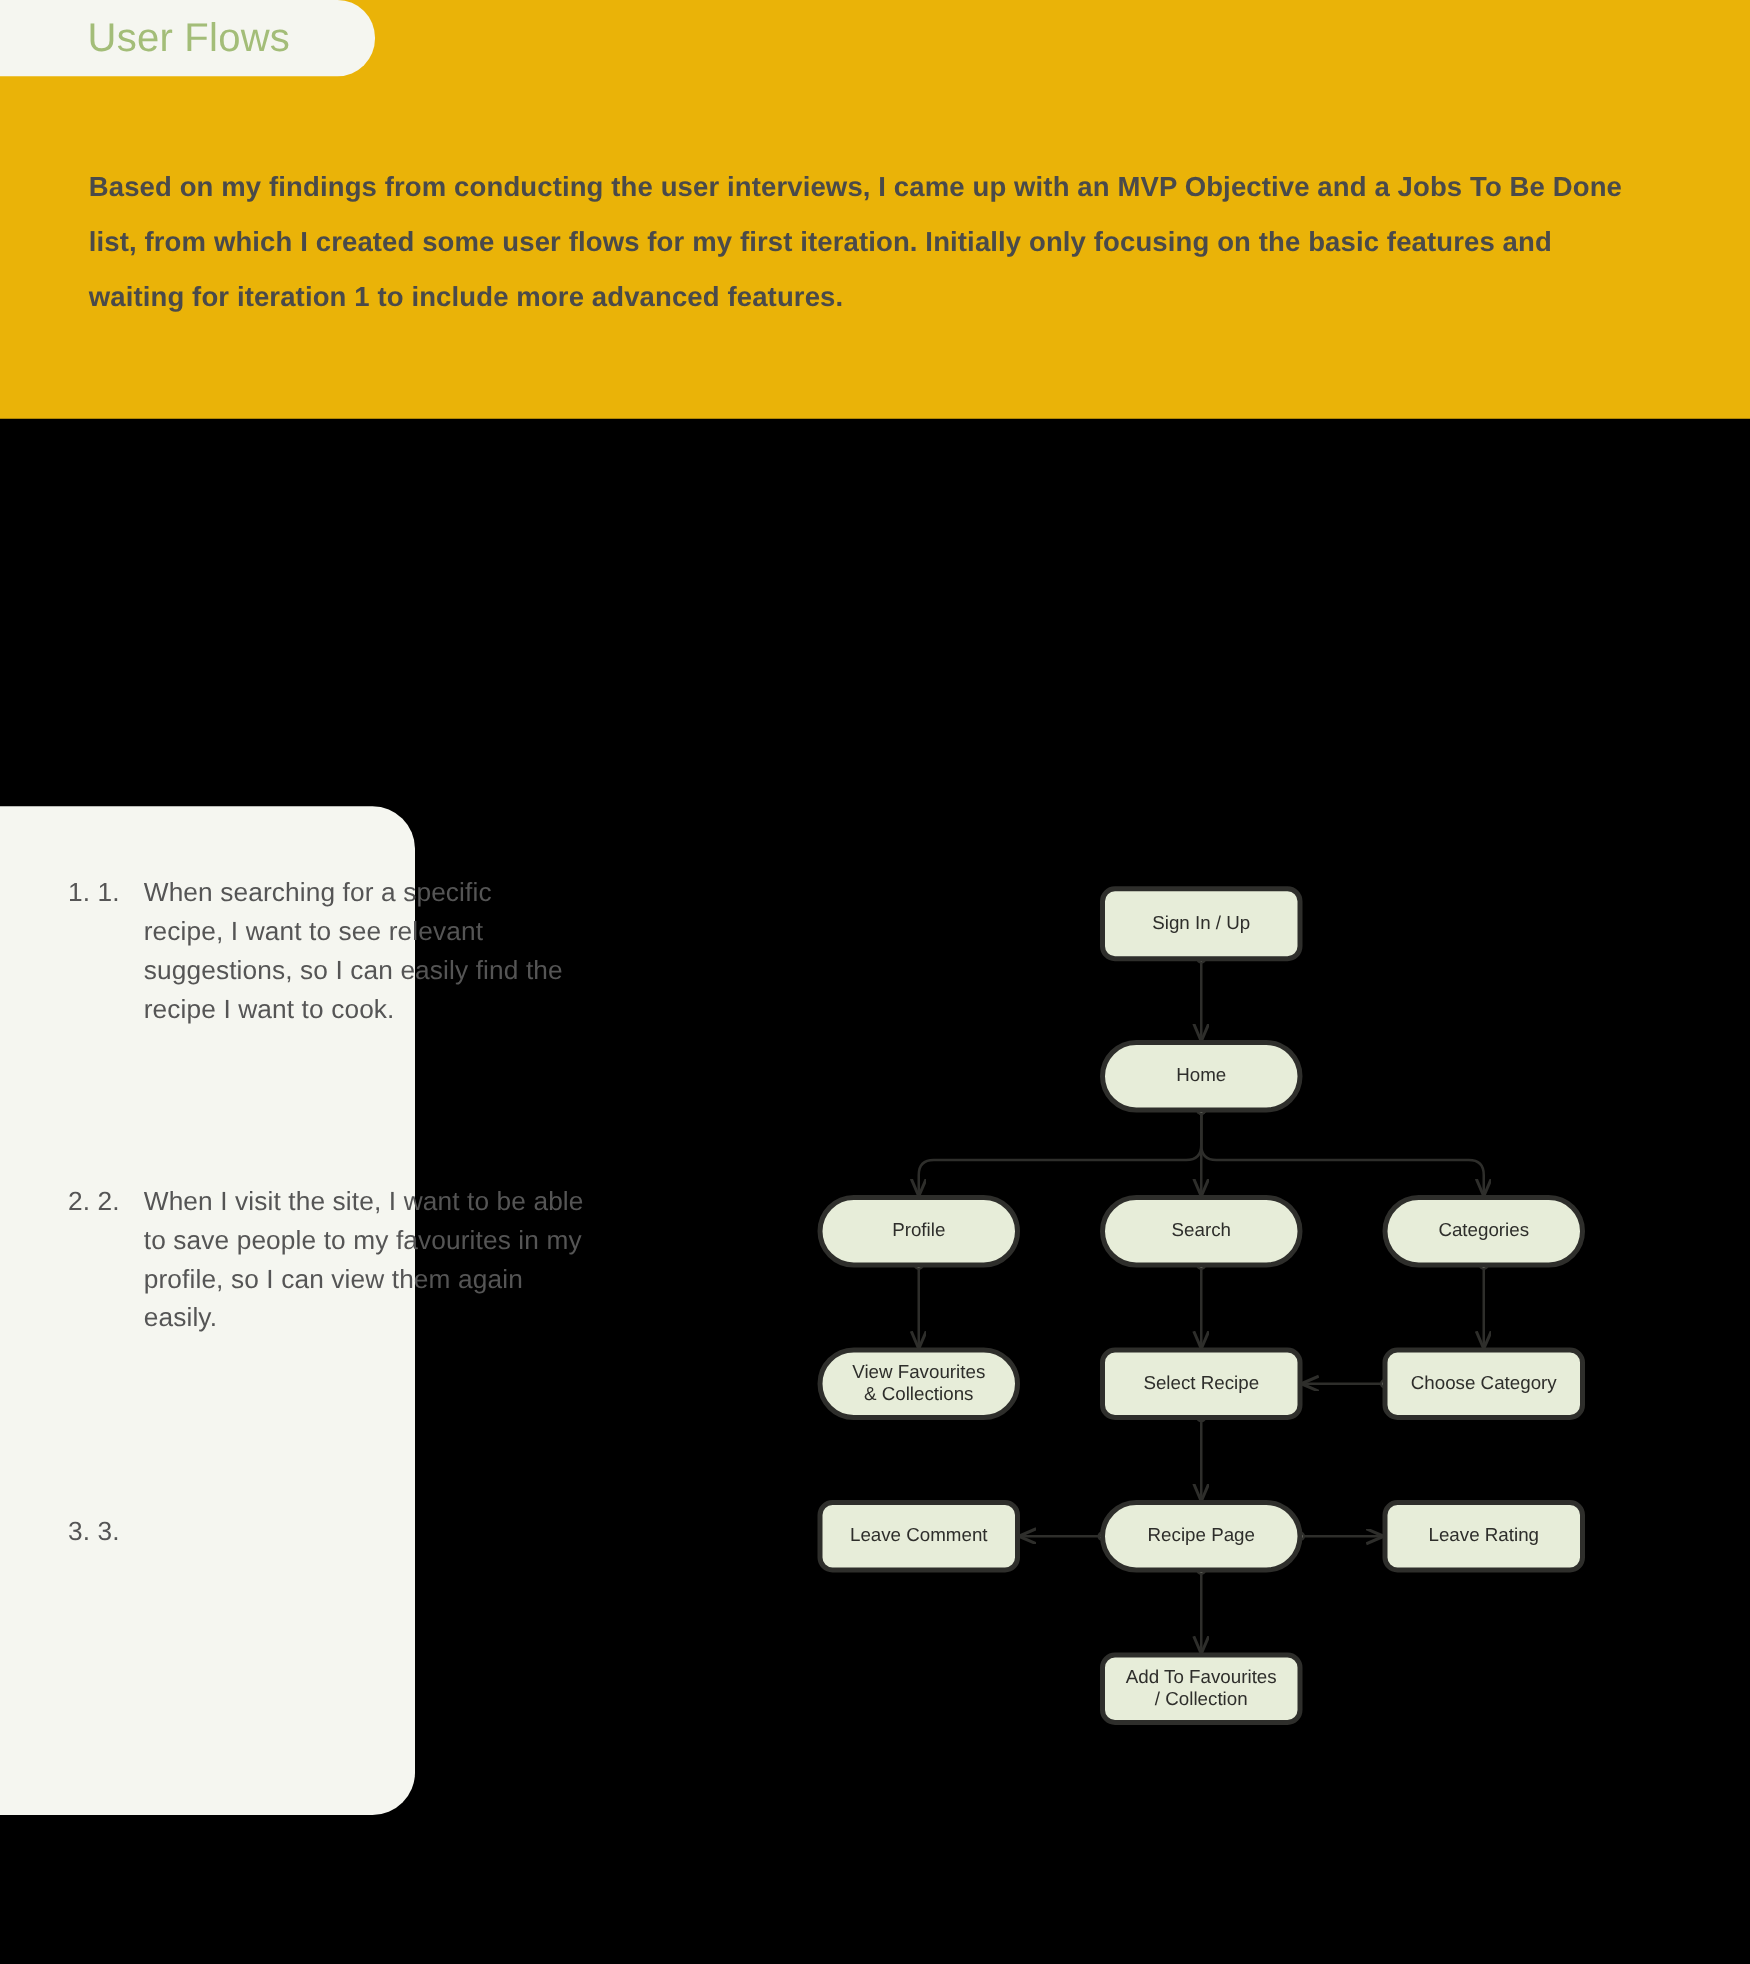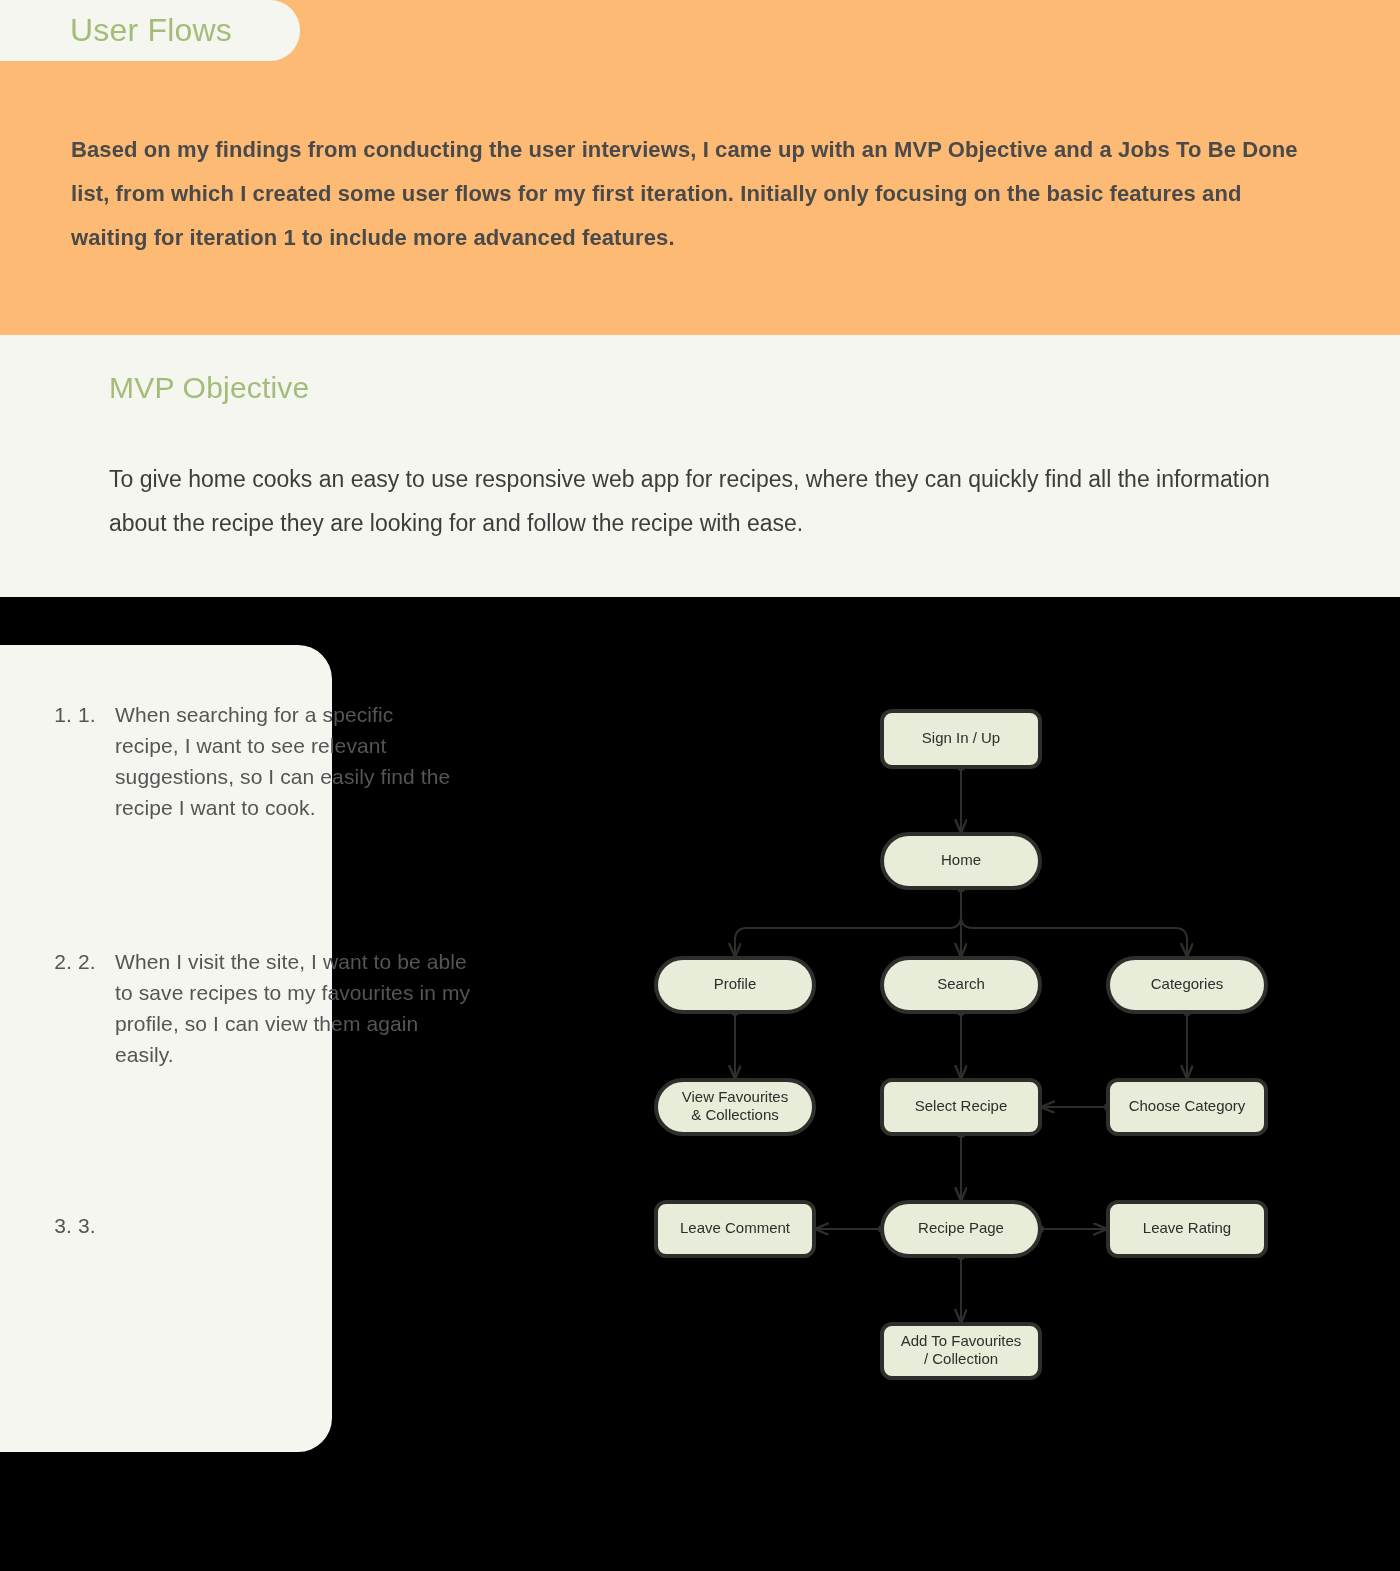--- a/index.html
+++ b/index.html
@@ -6,21 +6,21 @@
   html, body {
     width: 1400px;
     height: 1571px;
     background: #000000;
     font-family: "Liberation Sans", sans-serif;
     overflow: hidden;
   }
   .page { position: relative; width: 1400px; height: 1571px; background: #000; }
 
   
-  .hero { position: absolute; left: 0; top: 0; width: 1400px; height: 335px; background: #fdba74; }
+  .hero { position: absolute; left: 0; top: 0; width: 1400px; height: 335px; background: #eab308; }
 
   .title-tab {
     position: absolute; left: 0; top: 0;
     width: 300px; height: 61px;
     background: #f5f6f0;
     border-top-right-radius: 30px;
     border-bottom-right-radius: 30px;
     display: flex; align-items: center;
   }
   .title-tab-text {
@@ -107,37 +107,33 @@
 
 <div class="page">
 
   <section class="hero">
     <div class="title-tab">
       <span class="title-tab-text">User Flows</span>
     </div>
     <p class="hero-para">Based on my findings from conducting the user interviews, I came up with an MVP Objective and a Jobs To Be Done list, from which I created some user flows for my first iteration. Initially only focusing on the basic features and waiting for iteration 1 to include more advanced features.</p>
   </section>
 
-  <section class="mvp">
-    <h2 class="mvp-heading">MVP Objective</h2>
-    <p class="mvp-body">To give home cooks an easy to use responsive web app for recipes, where they can quickly find all the information about the recipe they are looking for and follow the recipe with ease.</p>
-  </section>
 
   <section class="flowsec">
 
     <div class="jtbd-panel"></div>
 
     <ol class="jtbd-list">
       <li class="jtbd-item i1">
         <span class="num">1.</span>
         <span>When searching for a specific recipe, I want to see relevant suggestions, so I can easily find the recipe I want to cook.</span>
       </li>
       <li class="jtbd-item i2">
         <span class="num">2.</span>
-        <span>When I visit the site, I want to be able to save recipes to my favourites in my profile, so I can view them again easily.</span>
+        <span>When I visit the site, I want to be able to save people to my favourites in my profile, so I can view them again easily.</span>
       </li>
       <li class="jtbd-item i3">
         <span class="num">3.</span>
       </li>
     </ol>
 
     <svg class="flow-svg" viewBox="0 0 1400 974">
       <defs>
         <marker id="arrow" markerWidth="8" markerHeight="8" refX="6.5" refY="3" orient="auto" markerUnits="strokeWidth">
           <path d="M0,0 L7,3 L0,6" fill="none" stroke="#2e2e2b" stroke-width="1.2"></path>

